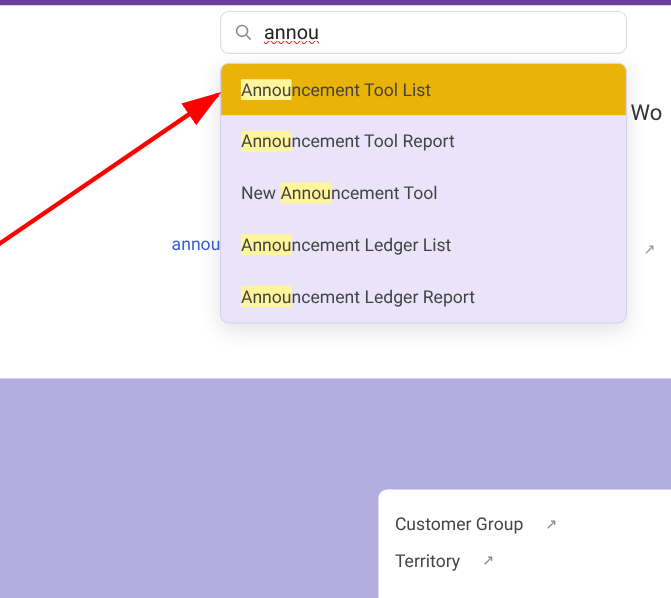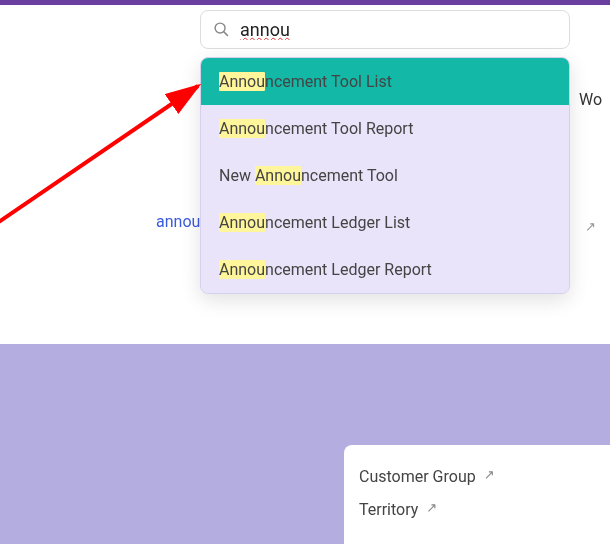--- a/index.html
+++ b/index.html
@@ -37,42 +37,43 @@
       top: 212px;
       left: 156px;
       color: #3a5bdc;
       font-size: 16px;
     }
     .bg-wo-text {
       position: absolute;
       top: 90px;
       right: 8px;
       color: #333;
-      font-size: 16px;
+      font-size: 20px;
     }
     .bg-arrow1 {
       position: absolute;
       top: 219px;
       left: 585px;
       color: #999;
       font-size: 13px;
     }
     .bg-white-card {
       position: absolute;
       top: 445px;
       left: 344px;
       right: 0;
       bottom: 0;
       background: #fff;
       border-radius: 8px 0 0 0;
       padding: 15px 0 0 15px;
     }
     .bg-link-row {
       display: flex;
-      gap: 8px;
+      align-items: center;
+      gap: 20px;
       color: #444;
       font-size: 16px;
       padding: 7px 0;
       cursor: pointer;
     }
     .bg-link-row .ext-icon {
       color: #888;
       font-size: 13px;
     }
     .search-wrapper {
@@ -118,21 +119,21 @@
       overflow-y: scroll;
     }
     .dropdown-item {
       padding: 14px 18px;
       font-size: 16px;
       color: #444;
       cursor: pointer;
       background: #e9e4fa;
     }
     .dropdown-item.highlighted {
-      background: #14b8a6;
+      background: #eab308;
     }
     .hl {
       background: #fff59a;
       border-radius: 1px;
     }
     
     .dropdown-inner::-webkit-scrollbar { width: 8px; }
     .dropdown-inner::-webkit-scrollbar-track { background: #e0e0e0; }
     .dropdown-inner::-webkit-scrollbar-thumb { background: #4a52d8; }
     .red-arrow {

